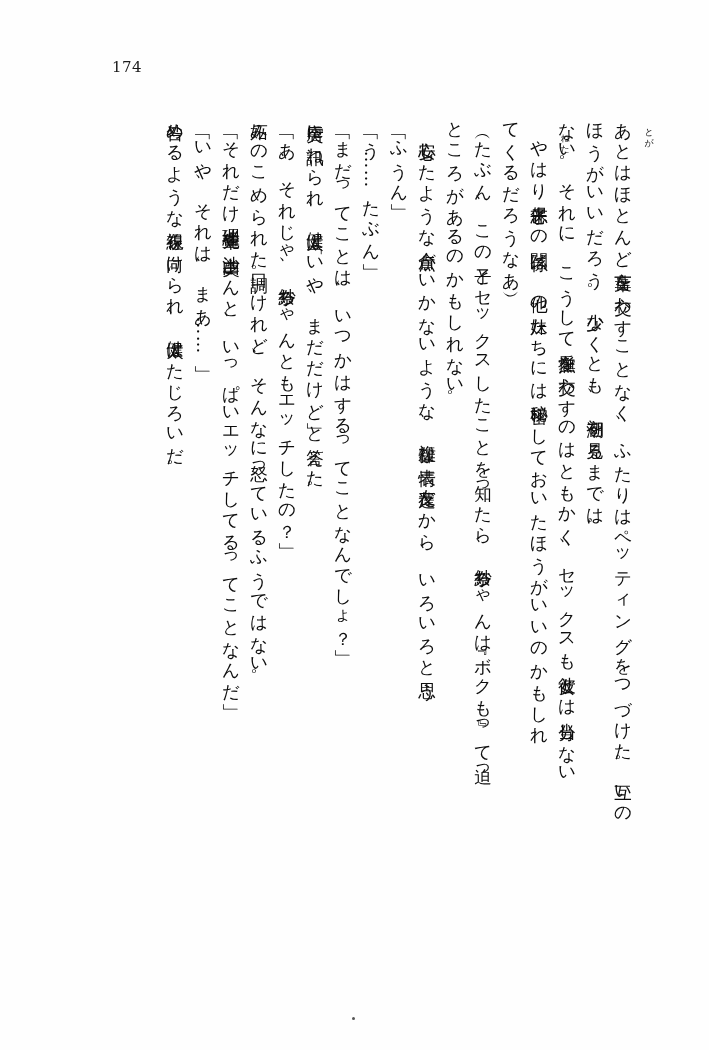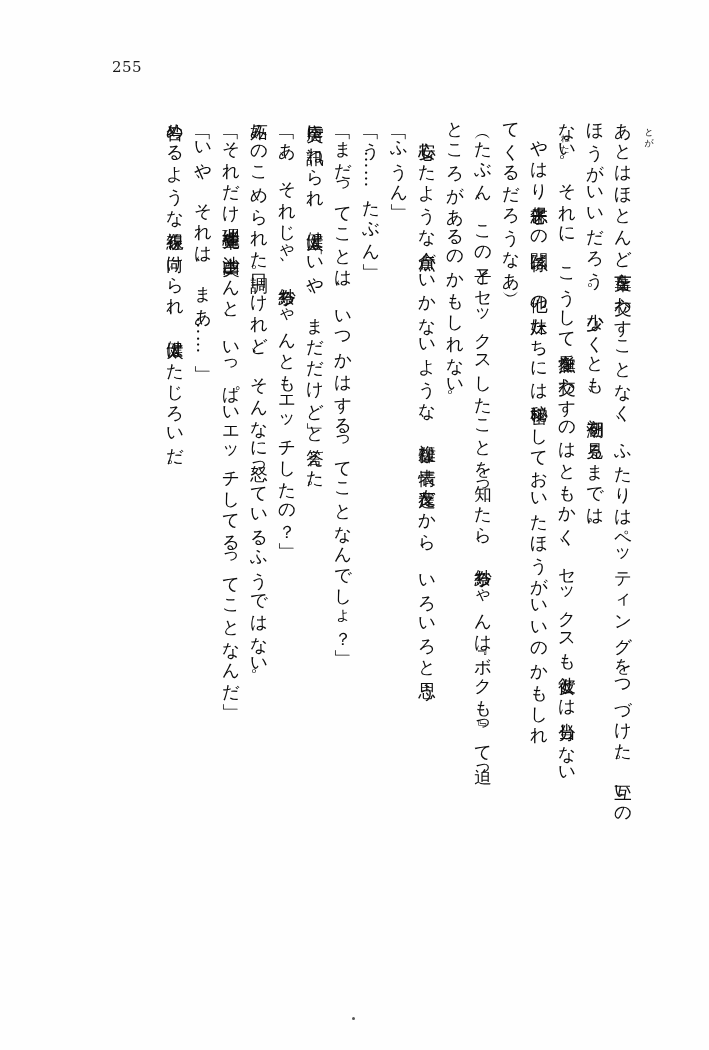--- a/index.html
+++ b/index.html
@@ -79,21 +79,21 @@
     height: 3px;
     background: #555;
     border-radius: 50%;
   }
 </style>
 </head>
 <body>
 
 <div class="page">
 
-  <div class="page-number">255</div>
+  <div class="page-number">174</div>
 
   <div class="text-block">
     <div class="col">咎めるような視線を向けられ、健太はたじろいだ。</div>
     <div class="col indent-1">「いや、それは、まあ……」</div>
     <div class="col indent-1">「それだけ理緒先輩や沙由美さんと、いっぱいエッチしてるってことなんだ」</div>
     <div class="col">妬みのこめられた口調。けれど、そんなに怒っているふうではない。</div>
     <div class="col indent-1">「あ、それじゃ、紗奈ちゃんともエッチしたの？」</div>
     <div class="col">唐突に訊ねられ、健太は「いや、まだだけど」と答えた。</div>
     <div class="col indent-1">「まだってことは、いつかはするってことなんでしょ？」</div>
     <div class="col indent-1">「う……たぶん」</div>

